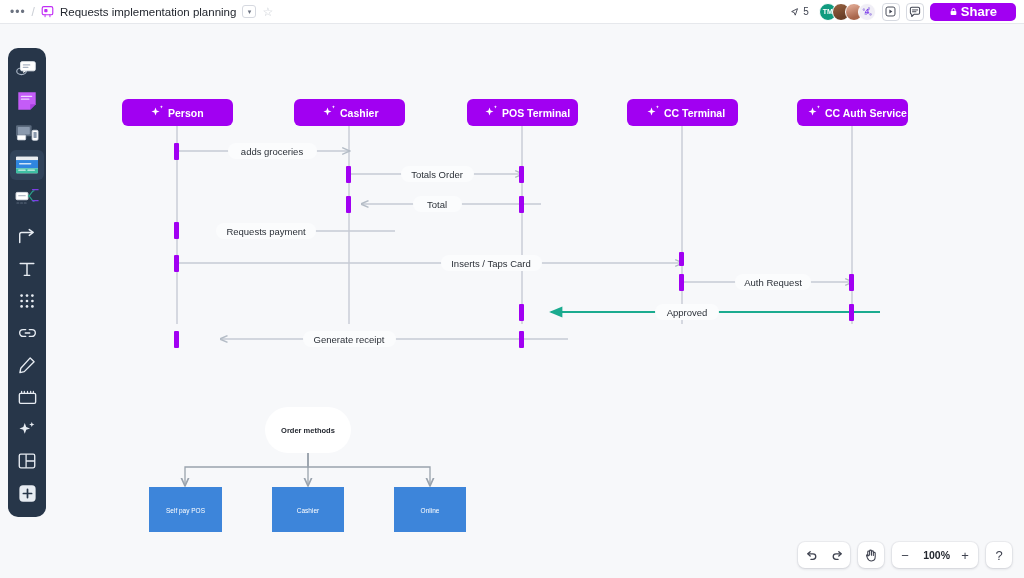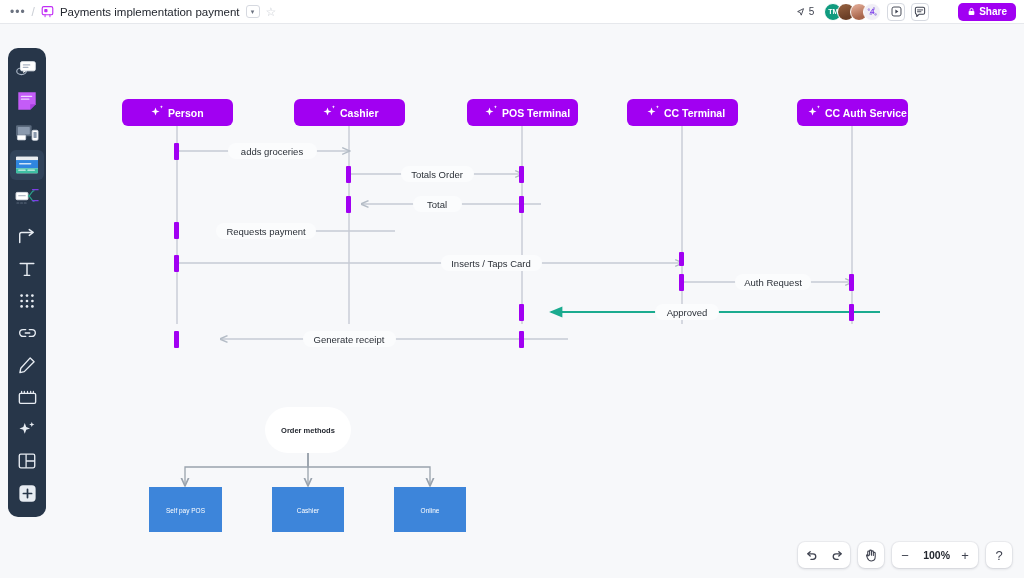--- a/index.html
+++ b/index.html
@@ -56,22 +56,22 @@
       radial-gradient(circle at 72% 65%, #b8a6e8 1px, transparent 1.6px);
   }
   .av4 span { position: relative; z-index: 2; }
   .ico-btn {
     width: 18px; height: 18px; border: 1px solid #d6d9e0; border-radius: 4px;
     background: #fff; display: flex; align-items: center; justify-content: center;
     color: #3f4350;
   }
   .share-btn {
     height: 18px; border-radius: 5px; background: #a100f2; color: #fff;
-    display: flex; align-items: center; gap: 3px; padding: 0 9px;
-    font-size: 10px; font-weight: 600; margin-left: 23px;
+    display: flex; align-items: center; gap: 3px; padding: 0 19px;
+    font-size: 13px; font-weight: 600;
   }
 
   
   #toolbar {
     position: absolute; left: 8px; top: 48px; width: 38px; height: 469px;
     background: #273649; border-radius: 10px;
     display: flex; flex-direction: column; align-items: center;
     padding-top: 6px; gap: 2px; z-index: 25;
   }
   .tool {
@@ -109,21 +109,21 @@
   <div class="tb-left">
     <div class="dots">•••</div>
     <div class="slash">/</div>
     <div class="doc-icon">
       <svg width="13" height="13" viewBox="0 0 16 16">
         <rect x="1.5" y="2" width="13" height="10" rx="2" fill="none" stroke="#c02cf5" stroke-width="1.4"></rect>
         <rect x="4" y="5" width="4" height="4" rx="1" fill="#c02cf5"></rect>
         <path d="M5 12 L5 14.5 M11 12 L11 14.5" stroke="#c02cf5" stroke-width="1.2" stroke-linecap="round"></path>
       </svg>
     </div>
-    <div class="doc-title">Payments implementation payment</div>
+    <div class="doc-title">Requests implementation planning</div>
     <div class="chev-box">▾</div>
     <div class="star">☆</div>
   </div>
 
   <div class="tb-right">
     <div class="cursor-chip">
       <svg width="10" height="10" viewBox="0 0 12 12">
         <path d="M9 2 L2 5.5 L5 6.6 L6.3 9.8 Z" fill="none" stroke="#3f4350" stroke-width="1.1" stroke-linejoin="round"></path>
       </svg>
       <span>5</span>

